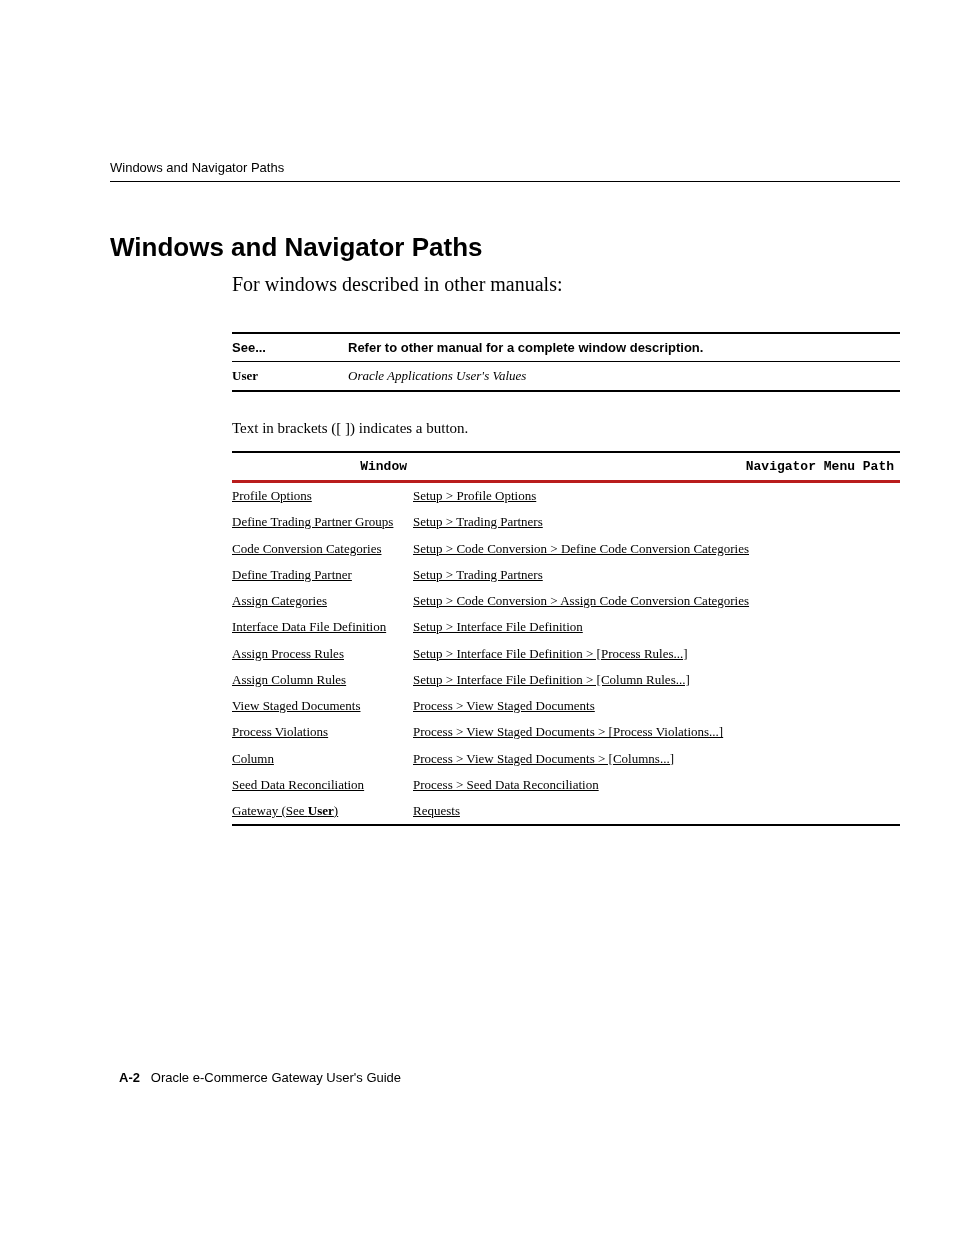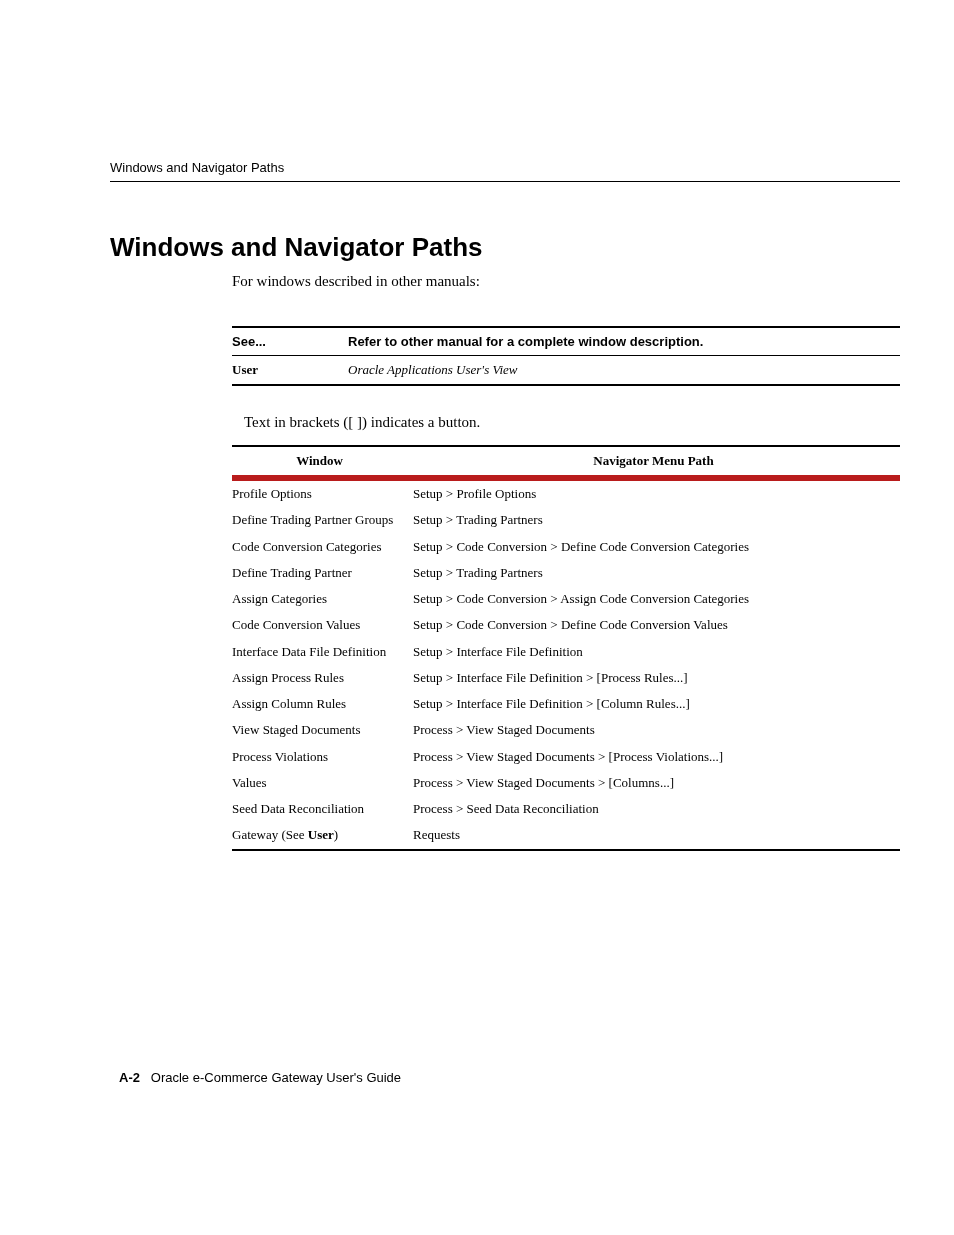--- a/index.html
+++ b/index.html
@@ -27,21 +27,21 @@
   h1.title {
     font-family: Helvetica, Arial, sans-serif;
     font-weight: bold;
     font-size: 26px;
     margin: 0 0 10px 0;
   }
   .body-indent {
     margin-left: 122px;
   }
   .intro {
-    font-size: 15px;
+    font-size: 20px;
     margin: 0 0 14px 0;
   }
   table.ref {
     width: 100%;
     border-collapse: collapse;
     border-top: 2px solid #000;
     border-bottom: 2px solid #000;
     margin-bottom: 28px;
     font-size: 13px;
     margin-top: 36px;
@@ -66,42 +66,43 @@
     font-style: italic;
   }
   table.nav {
     width: 100%;
     border-collapse: collapse;
     border-top: 2px solid #000;
     border-bottom: 2px solid #000;
     font-size: 13px;
   }
   table.nav th {
-    font-family: Liberation Serif, serif;
-    font-weight: bold;
-    text-align: center;
+    font-family: Liberation Mono, monospace;
+    font-weight: bold;
+    text-align: right;
     padding: 6px 6px 6px 0;
-    border-bottom: 6px solid #b91c1c;
+    border-bottom: 3px solid #b91c1c;
     vertical-align: top;
   }
   table.nav td {
     text-align: left;
     padding: 5px 6px 5px 0;
     vertical-align: top;
     line-height: 1.25;
   }
   table.nav td.window-col {
     width: 175px;
   }
   .nav-row td {
     border-top: 0;
+    text-decoration: underline;
   }
   .note {
     font-size: 15px;
-    margin: 0 0 14px 12px;
+    margin: 0 0 14px 0;
   }
   .footer {
     position: absolute;
     left: 119px;
     bottom: 150px;
     font-family: Helvetica, Arial, sans-serif;
     font-size: 13px;
   }
   .footer .pgnum {
     font-weight: bold;
@@ -124,21 +125,21 @@
     <table class="ref">
       <thead>
         <tr>
           <th style="width:110px;">See...</th>
           <th>Refer to other manual for a complete window description.</th>
         </tr>
       </thead>
       <tbody>
         <tr>
           <td class="see-col">User</td>
-          <td class="ref-col">Oracle Applications User's View</td>
+          <td class="ref-col">Oracle Applications User's Values</td>
         </tr>
       </tbody>
     </table>
 
     <p class="note">Text in brackets ([ ]) indicates a button.</p>
 
     <table class="nav">
       <thead>
         <tr>
           <th class="window-col">Window</th>
@@ -160,45 +161,41 @@
         </tr>
         <tr class="nav-row">
           <td class="window-col">Define Trading Partner</td>
           <td>Setup &gt; Trading Partners</td>
         </tr>
         <tr class="nav-row">
           <td class="window-col">Assign Categories</td>
           <td>Setup &gt; Code Conversion &gt; Assign Code Conversion Categories</td>
         </tr>
         <tr class="nav-row">
-          <td class="window-col">Code Conversion Values</td>
-          <td>Setup &gt; Code Conversion &gt; Define Code Conversion Values</td>
-        </tr>
-        <tr class="nav-row">
           <td class="window-col">Interface Data File Definition</td>
           <td>Setup &gt; Interface File Definition</td>
         </tr>
         <tr class="nav-row">
           <td class="window-col">Assign Process Rules</td>
           <td>Setup &gt; Interface File Definition &gt; [Process Rules...]</td>
         </tr>
         <tr class="nav-row">
           <td class="window-col">Assign Column Rules</td>
           <td>Setup &gt; Interface File Definition &gt; [Column Rules...]</td>
         </tr>
         <tr class="nav-row">
           <td class="window-col">View Staged Documents</td>
           <td>Process &gt; View Staged Documents</td>
         </tr>
         <tr class="nav-row">
           <td class="window-col">Process Violations</td>
           <td>Process &gt; View Staged Documents &gt; [Process Violations...]</td>
         </tr>
         <tr class="nav-row">
-          <td class="window-col">Values</td>
+          <td class="window-col">Column</td>
           <td>Process &gt; View Staged Documents &gt; [Columns...]</td>
         </tr>
         <tr class="nav-row">
           <td class="window-col">Seed Data Reconciliation</td>
           <td>Process &gt; Seed Data Reconciliation</td>
         </tr>
         <tr class="nav-row">
           <td class="window-col"><span>Gateway (See </span><span class="bold-inline">User</span><span>)</span></td>
           <td>Requests</td>
         </tr>

